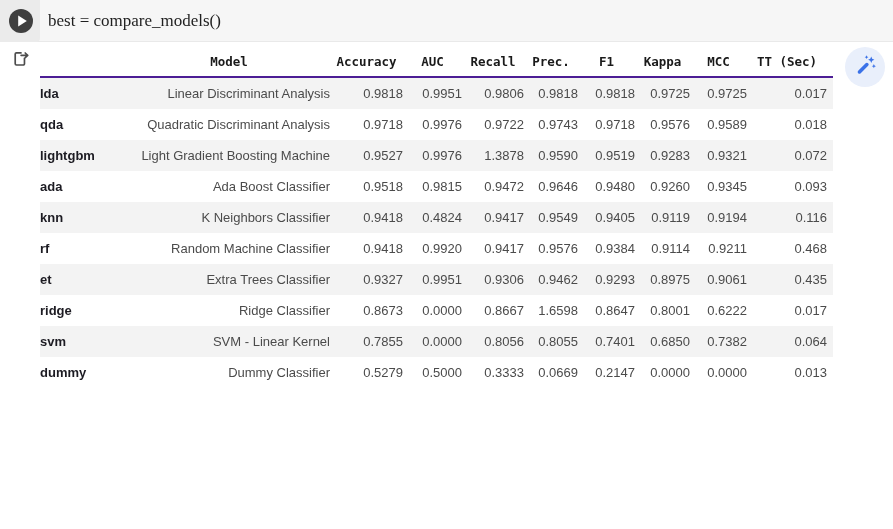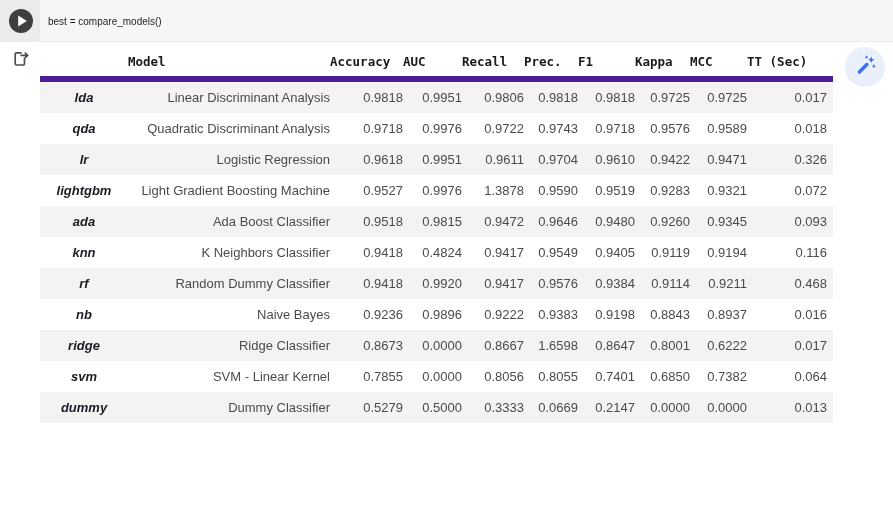--- a/index.html
+++ b/index.html
@@ -18,51 +18,51 @@
     border-radius:0 0 4px 0;
   }
   .run-btn{
     position:absolute;left:8px;top:8px;width:26px;height:26px;
     padding:0;border:none;background:transparent;cursor:pointer;line-height:0;
   }
   .code-line{
     position:absolute;left:48px;top:0;height:42px;display:flex;align-items:center;cursor:text;
   }
   .code-text{
-    font-family:Liberation Sans, sans-serif;
-    font-size:10px;color:#1f1f1f;white-space:pre;
+    font-family:Liberation Serif, serif;
+    font-size:17px;color:#1f1f1f;white-space:pre;
   }
   
   .output-icon-wrap{
     position:absolute;left:11px;top:49px;width:20px;height:20px;line-height:0;
   }
   .wand-btn{
     position:absolute;left:845px;top:47px;width:40px;height:40px;border-radius:50%;
     background:#e9effb;border:none;cursor:pointer;
     display:flex;align-items:center;justify-content:center;padding:0;
   }
   
   .table-region{position:absolute;left:40px;top:46px;width:793px;}
   table.compare{
     border-collapse:collapse;table-layout:fixed;width:793px;
   }
   table.compare thead th{
     font-family:"DejaVu Sans Mono","Liberation Mono",monospace;
     font-weight:bold;font-size:12.5px;color:#1a1a1a;
-    text-align:left;height:30px;padding:0;vertical-align:middle;
-    border-bottom:6px solid #4c1d95;background:#ffffff;
+    text-align:center;height:30px;padding:0;vertical-align:middle;
+    border-bottom:2px solid #4c1d95;background:#ffffff;
   }
   table.compare thead th.tt{padding-right:6px;}
   table.compare tbody td{
     font-family:"Liberation Sans",sans-serif;font-size:13px;color:#4b4b4b;
     height:31px;padding:0;text-align:right;vertical-align:middle;white-space:nowrap;
   }
   table.compare tbody tr:nth-child(odd) td{background:#f3f3f3;}
   table.compare tbody td.idx{
-    font-weight:bold;color:#1c1b22;text-align:center;font-style:italic;
+    font-weight:bold;color:#1c1b22;text-align:left;
   }
   table.compare tbody td.tt{padding-right:6px;}
 </style>
 </head>
 <body>
 
 <div class="code-cell">
   <div class="cell-gutter"></div>
   <button class="run-btn" title="">
     <span>
@@ -131,32 +131,20 @@
           <td class="num">0.9718</td>
           <td class="num">0.9976</td>
           <td class="num">0.9722</td>
           <td class="num">0.9743</td>
           <td class="num">0.9718</td>
           <td class="num">0.9576</td>
           <td class="num">0.9589</td>
           <td class="num tt">0.018</td>
         </tr>
         <tr>
-          <td class="idx">lr</td>
-          <td class="model">Logistic Regression</td>
-          <td class="num">0.9618</td>
-          <td class="num">0.9951</td>
-          <td class="num">0.9611</td>
-          <td class="num">0.9704</td>
-          <td class="num">0.9610</td>
-          <td class="num">0.9422</td>
-          <td class="num">0.9471</td>
-          <td class="num tt">0.326</td>
-        </tr>
-        <tr>
           <td class="idx">lightgbm</td>
           <td class="model">Light Gradient Boosting Machine</td>
           <td class="num">0.9527</td>
           <td class="num">0.9976</td>
           <td class="num">1.3878</td>
           <td class="num">0.9590</td>
           <td class="num">0.9519</td>
           <td class="num">0.9283</td>
           <td class="num">0.9321</td>
           <td class="num tt">0.072</td>
@@ -180,41 +168,41 @@
           <td class="num">0.4824</td>
           <td class="num">0.9417</td>
           <td class="num">0.9549</td>
           <td class="num">0.9405</td>
           <td class="num">0.9119</td>
           <td class="num">0.9194</td>
           <td class="num tt">0.116</td>
         </tr>
         <tr>
           <td class="idx">rf</td>
-          <td class="model">Random Dummy Classifier</td>
+          <td class="model">Random Machine Classifier</td>
           <td class="num">0.9418</td>
           <td class="num">0.9920</td>
           <td class="num">0.9417</td>
           <td class="num">0.9576</td>
           <td class="num">0.9384</td>
           <td class="num">0.9114</td>
           <td class="num">0.9211</td>
           <td class="num tt">0.468</td>
         </tr>
         <tr>
-          <td class="idx">nb</td>
-          <td class="model">Naive Bayes</td>
-          <td class="num">0.9236</td>
-          <td class="num">0.9896</td>
-          <td class="num">0.9222</td>
-          <td class="num">0.9383</td>
-          <td class="num">0.9198</td>
-          <td class="num">0.8843</td>
-          <td class="num">0.8937</td>
-          <td class="num tt">0.016</td>
+          <td class="idx">et</td>
+          <td class="model">Extra Trees Classifier</td>
+          <td class="num">0.9327</td>
+          <td class="num">0.9951</td>
+          <td class="num">0.9306</td>
+          <td class="num">0.9462</td>
+          <td class="num">0.9293</td>
+          <td class="num">0.8975</td>
+          <td class="num">0.9061</td>
+          <td class="num tt">0.435</td>
         </tr>
         <tr>
           <td class="idx">ridge</td>
           <td class="model">Ridge Classifier</td>
           <td class="num">0.8673</td>
           <td class="num">0.0000</td>
           <td class="num">0.8667</td>
           <td class="num">1.6598</td>
           <td class="num">0.8647</td>
           <td class="num">0.8001</td>

